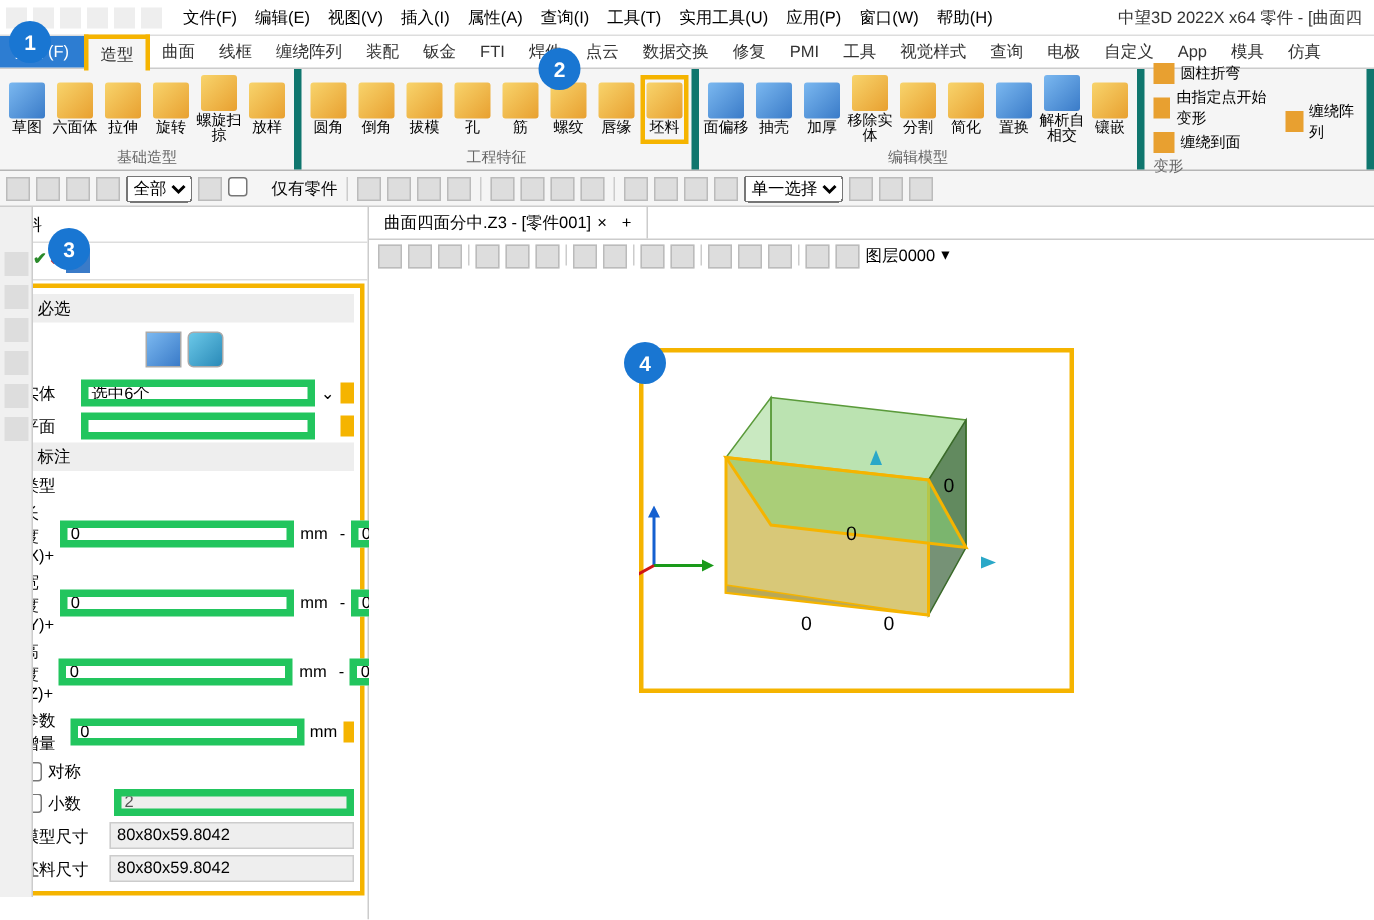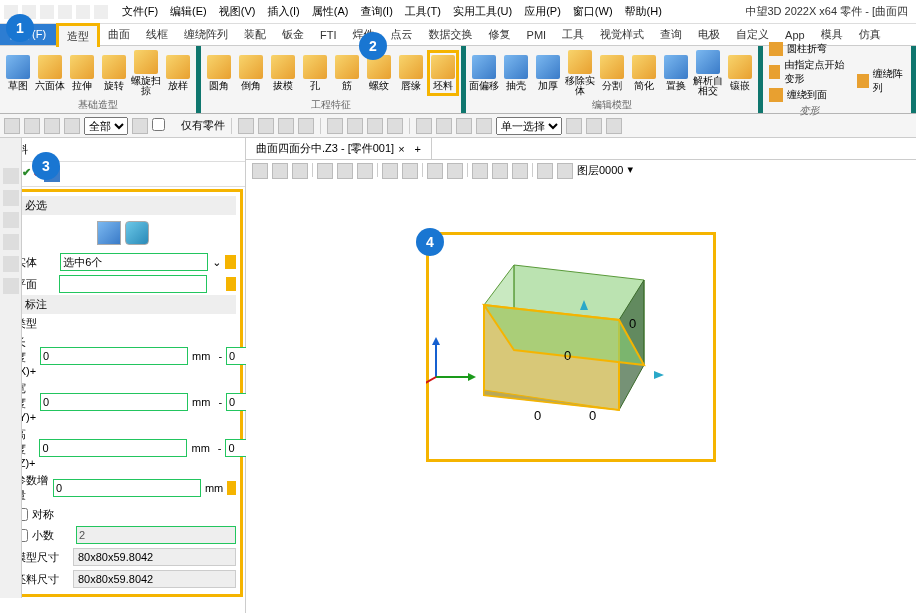--- a/index.html
+++ b/index.html
@@ -49,21 +49,21 @@
 .panel-actions .ico { width: 16px; height: 16px; }
 .panel-actions .chk { color: #2a8a2a; font-weight: bold; }
 .panel-actions .x { color: #d22; font-weight: bold; }
 .panel-body { border: 3px solid #f5b400; margin: 2px; padding: 4px; flex: 0 0 auto; }
 .section-hdr { background: #eee; padding: 2px 4px; font-size: 11px; display: flex; align-items: center; gap: 4px; }
 .section-hdr::before { content: "▼"; font-size: 8px; }
 .shape-btns { display: flex; justify-content: center; gap: 4px; padding: 6px; }
 .shape-btns .sb { width: 24px; height: 24px; border: 1px solid #aaa; background: linear-gradient(135deg, #7bb8f0, #3a7bc8); }
 .frm-row { display: flex; align-items: center; gap: 4px; padding: 2px 0; font-size: 11px; }
 .frm-row .lbl { width: 60px; padding-left: 6px; }
-.frm-row input[type=text] { flex: 1; height: 18px; border: 1px solid #22c55e; padding: 0 2px; font-size: 11px; }
+.frm-row input[type=text] { flex: 1; height: 18px; border: 5px solid #22c55e; padding: 0 2px; font-size: 11px; }
 .frm-row select { flex: 1; height: 18px; border: 1px solid #aaa; font-size: 11px; }
 .frm-row .unit { width: 28px; text-align: center; }
 .frm-row .pick { width: 14px; height: 14px; background: #f5b400; }
 .frm-row .pad { width: 14px; }
 .frm-row input[type=checkbox] { margin-left: 6px; }
 .ro { background: #eee; border: 1px solid #ccc; padding: 2px 4px; flex: 1; }
 
 
 .viewport { flex: 1; background: #fff; position: relative; }
 .doc-tabs { display: flex; height: 22px; border-bottom: 1px solid #ccc; }
@@ -246,21 +246,21 @@
           <span>圆柱折弯</span>
         </div>
       <div class="row">
           <span class="ico-s"></span>
           <span>由指定点开始变形</span>
         </div>
       <div class="row">
           <span class="ico-s"></span>
           <span>缠绕到面</span>
         </div>
-      <div class="grp-lbl" style="text-align:center;font-style:italic;">变形</div>
+      <div class="grp-lbl" style="">变形</div>
     </div>
     <div class="ribbon-small-col">
       <div class="row">
           <span class="ico-s"></span>
           <span>缠绕阵列</span>
         </div>
     </div>
   </div>
 </div>
 

